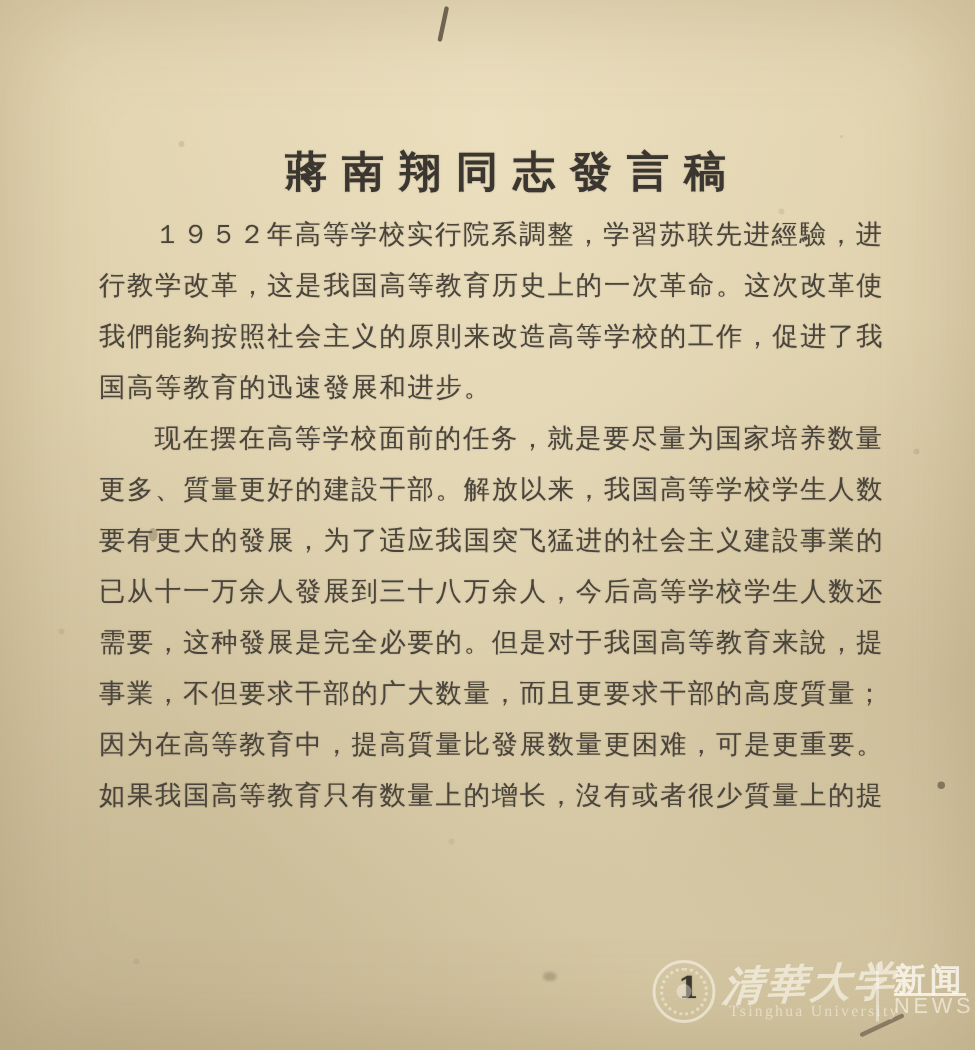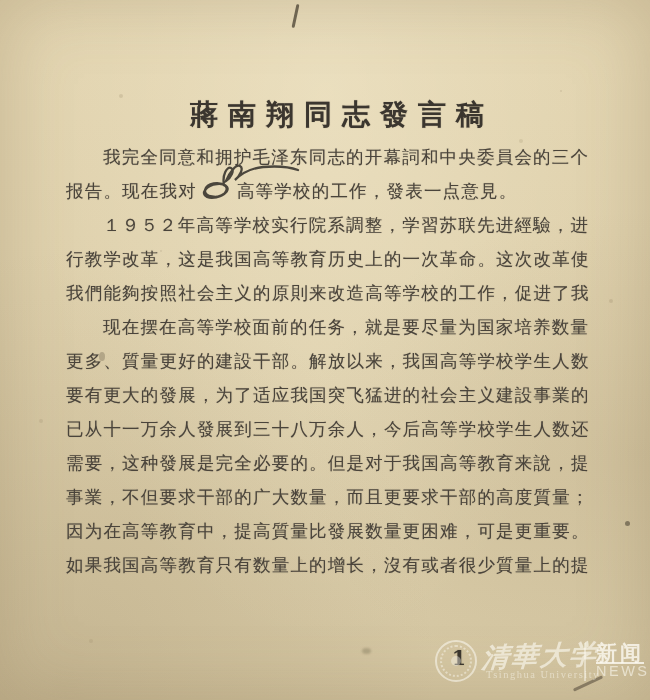--- a/index.html
+++ b/index.html
@@ -135,32 +135,24 @@
 <body>
 
 <div class="paper">
   <div class="grain"></div>
   <div class="mark-top"></div>
 
   <h1 class="page-title">蔣南翔同志發言稿</h1>
 
   <div class="body-text">
     <div>
-      <div class="line indent">我完全同意和拥护毛泽东同志的开幕詞和中央委員会的三个</div>
-      <div class="line"><span>报告。现在我对</span><span class="scribble-wrap"><svg viewBox="0 0 112 47" xmlns="http://www.w3.org/2000/svg">
-        <g fill="none" stroke="#36322c" stroke-width="2.3" stroke-linecap="round" opacity="0.88">
-          <path d="M14,34 C15,27 31,24 36,30 C40,36 24,43 16,40 C9,37 15,28 26,27 C34,26 39,31 33,37 C27,42 13,40 14,33 C16,26 28,24 35,29"></path>
-          <path d="M33,28 C31,18 36,9 40,11 C44,13 40,21 35,24 C39,15 45,7 49,9 C53,11 49,19 44,23 C52,15 62,11 72,10 C84,9 96,9 107,13"></path>
-        </g>
-      </svg></span><span>高等学校的工作，發表一点意見。</span></div>
-    </div>
-    <div>
       <div class="line indent">１９５２年高等学校实行院系調整，学習苏联先进經驗，进</div>
       <div class="line">行教学改革，这是我国高等教育历史上的一次革命。这次改革使</div>
       <div class="line">我們能夠按照社会主义的原則来改造高等学校的工作，促进了我</div>
+      <div class="line">国高等教育的迅速發展和进步。</div>
     </div>
     <div>
       <div class="line indent">现在摆在高等学校面前的任务，就是要尽量为国家培养数量</div>
       <div class="line">更多、質量更好的建設干部。解放以来，我国高等学校学生人数</div>
       <div class="line">要有更大的發展，为了适应我国突飞猛进的社会主义建設事業的</div>
       <div class="line">已从十一万余人發展到三十八万余人，今后高等学校学生人数还</div>
       <div class="line">需要，这种發展是完全必要的。但是对于我国高等教育来說，提</div>
       <div class="line">事業，不但要求干部的广大数量，而且更要求干部的高度質量；</div>
       <div class="line">因为在高等教育中，提高質量比發展数量更困难，可是更重要。</div>
       <div class="line">如果我国高等教育只有数量上的增长，沒有或者很少質量上的提</div>

